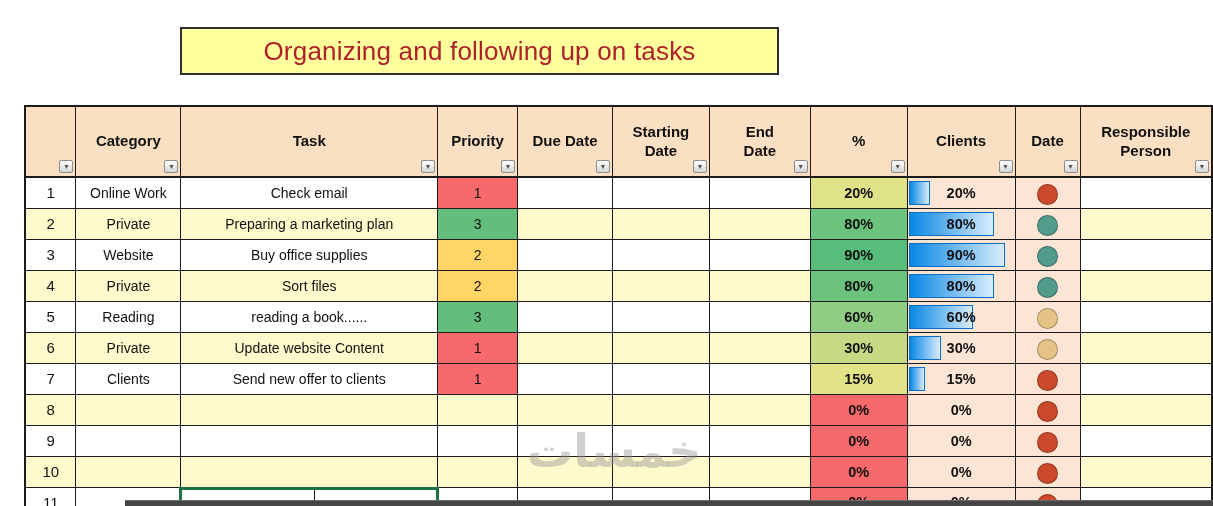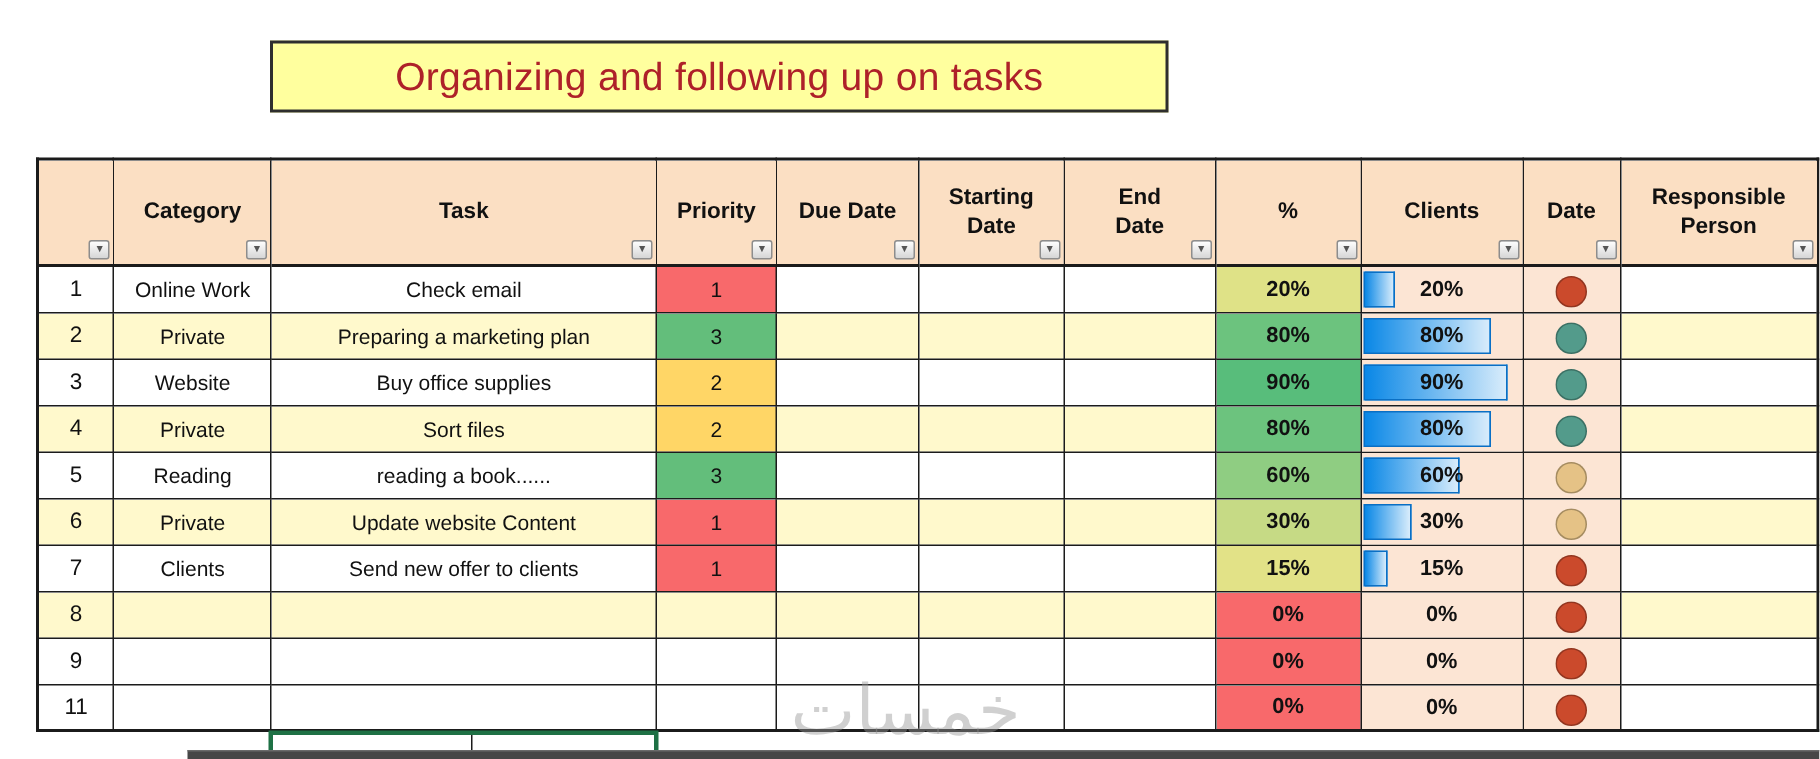--- a/index.html
+++ b/index.html
@@ -58,22 +58,22 @@
   
   .selection-overlay {
     position:absolute; left:179px; top:487px; width:260px; height:30px;
     border:3px solid var(--selection,#1E7145); z-index:4; pointer-events:none;
   }
   .selection-overlay::after {
     content:""; position:absolute; left:52%; top:0; bottom:0; width:1px; background:#1b1b1b;
   }
   
   .watermark {
-    position:absolute; left:527px; top:446px; z-index:5; pointer-events:none;
-    font-size:46px; font-weight:normal; color:rgba(150,150,150,.45);
+    position:absolute; left:527px; top:424px; z-index:5; pointer-events:none;
+    font-size:46px; font-weight:bold; color:rgba(150,150,150,.45);
     font-family:"DejaVu Sans", sans-serif;
   }
   
   .bottom-bar {
     position:absolute; left:125px; top:500px; width:1088px; height:6px;
     background:#464646; border-top:1px solid #6a6a6a; z-index:6;
   }
 </style>
 </head>
 <body>
@@ -243,20 +243,35 @@
         <td class="rowfill"></td>
         <td class="rowfill"></td>
         <td class="rowfill"></td>
         <td class="bold" style="background: rgb(248, 105, 107);">0%</td>
         <td class="peach progress-cell"><span class="progress-label">0%</span></td>
         <td class="peach">
           <div class="done-circle" style="background: rgb(203, 74, 44);"></div>
         </td>
         <td class="rowfill"></td>
       </tr>
+      <tr class="shade">
+        <td class="rownum rowfill">10</td>
+        <td class="rowfill"></td>
+        <td class="rowfill"></td>
+        <td class="rowfill"></td>
+        <td class="rowfill"></td>
+        <td class="rowfill"></td>
+        <td class="rowfill"></td>
+        <td class="bold" style="background: rgb(248, 105, 107);">0%</td>
+        <td class="peach progress-cell"><span class="progress-label">0%</span></td>
+        <td class="peach">
+          <div class="done-circle" style="background: rgb(203, 74, 44);"></div>
+        </td>
+        <td class="rowfill"></td>
+      </tr>
       <tr>
         <td class="rownum rowfill">11</td>
         <td class="rowfill"></td>
         <td class="rowfill"></td>
         <td class="rowfill"></td>
         <td class="rowfill"></td>
         <td class="rowfill"></td>
         <td class="rowfill"></td>
         <td class="bold" style="background: rgb(248, 105, 107);">0%</td>
         <td class="peach progress-cell"><span class="progress-label">0%</span></td>

